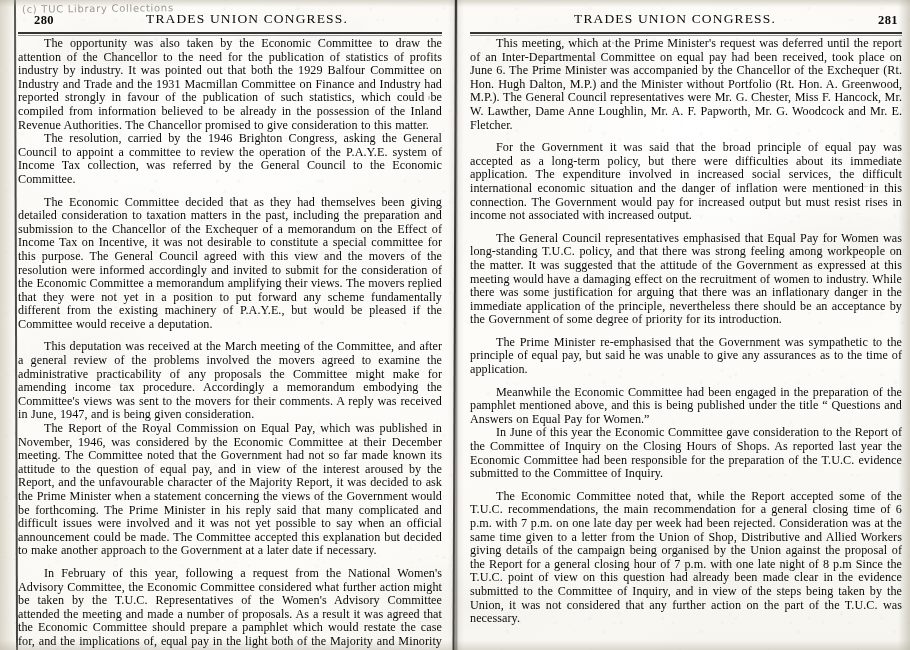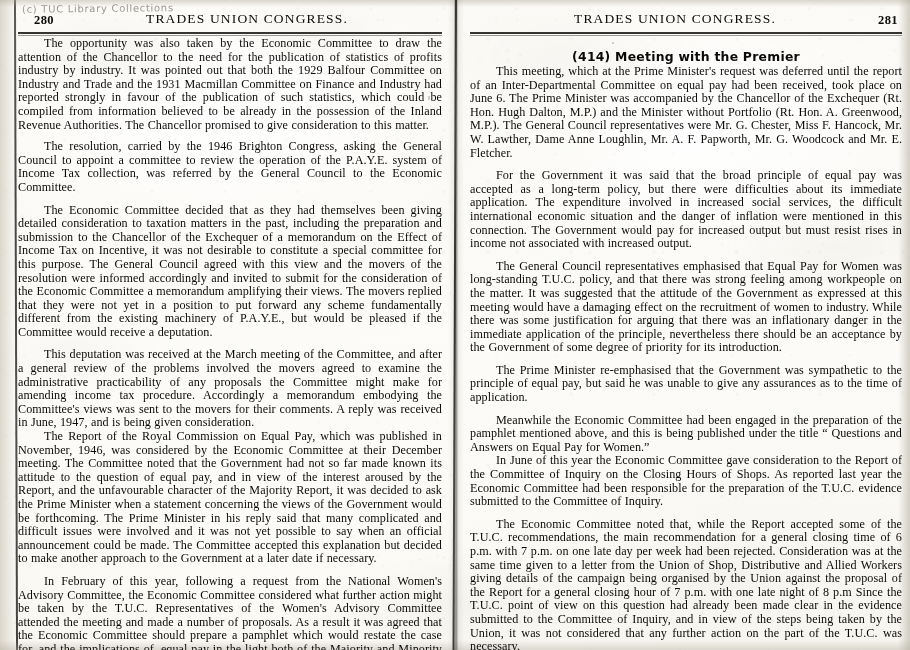--- a/index.html
+++ b/index.html
@@ -271,36 +271,35 @@
   <span class="speck" style="left:612px;top:42px;width:2px;height:2px;"></span>
 
   <div class="page page-left inkwrap">
     <div class="running-head">
       <span class="folio folio-left">280</span>
       <span class="rh-title">TRADES UNION CONGRESS.</span>
     </div>
     <div class="head-rule"></div>
     <div class="col-body" id="left-body">
         <p class="para">The opportunity was also taken by the Economic Committee to draw the attention of the Chancellor to the need for the publication of statistics of profits industry by industry. It was pointed out that both the 1929 Balfour Committee on Industry and Trade and the 1931 Macmillan Committee on Finance and Industry had reported strongly in favour of the publication of such statistics, which could be compiled from information believed to be already in the possession of the Inland Revenue Authorities. The Chancellor promised to give consideration to this matter.</p>
-        <p class="para" style="margin-top: 8px;">The resolution, carried by the 1946 Brighton Congress, asking the General Council to appoint a committee to review the operation of the P.A.Y.E. system of Income Tax collection, was referred by the General Council to the Economic Committee.</p>
+        <p class="para" style="margin-top: 0px;">The resolution, carried by the 1946 Brighton Congress, asking the General Council to appoint a committee to review the operation of the P.A.Y.E. system of Income Tax collection, was referred by the General Council to the Economic Committee.</p>
         <p class="para">The Economic Committee decided that as they had themselves been giving detailed consideration to taxation matters in the past, including the preparation and submission to the Chancellor of the Exchequer of a memorandum on the Effect of Income Tax on Incentive, it was not desirable to constitute a special committee for this purpose. The General Council agreed with this view and the movers of the resolution were informed accordingly and invited to submit for the consideration of the Economic Committee a memorandum amplifying their views. The movers replied that they were not yet in a position to put forward any scheme fundamentally different from the existing machinery of P.A.Y.E., but would be pleased if the Committee would receive a deputation.</p>
         <p class="para">This deputation was received at the March meeting of the Committee, and after a general review of the problems involved the movers agreed to examine the administrative practicability of any proposals the Committee might make for amending income tax procedure. Accordingly a memorandum embodying the Committee's views was sent to the movers for their comments. A reply was received in June, 1947, and is being given consideration.</p>
         <p class="para" style="margin-top: 0px;">The Report of the Royal Commission on Equal Pay, which was published in November, 1946, was considered by the Economic Committee at their December meeting. The Committee noted that the Government had not so far made known its attitude to the question of equal pay, and in view of the interest aroused by the Report, and the unfavourable character of the Majority Report, it was decided to ask the Prime Minister when a statement concerning the views of the Government would be forthcoming. The Prime Minister in his reply said that many complicated and difficult issues were involved and it was not yet possible to say when an official announcement could be made. The Committee accepted this explanation but decided to make another approach to the Government at a later date if necessary.</p>
         <p class="para">In February of this year, following a request from the National Women's Advisory Committee, the Economic Committee considered what further action might be taken by the T.U.C. Representatives of the Women's Advisory Committee attended the meeting and made a number of proposals. As a result it was agreed that the Economic Committee should prepare a pamphlet which would restate the case for, and the implications of, equal pay in the light both of the Majority and Minority Reports of the Royal Commission. It was also agreed that the two Committees should seek a meeting with the Prime Minister to discuss the whole problem.</p>
       </div>
   </div>
 
   <div class="page page-right inkwrap">
     <div class="running-head">
       <span class="rh-title">TRADES UNION CONGRESS.</span>
       <span class="folio folio-right">281</span>
     </div>
     <div class="head-rule"></div>
     <div class="col-body" id="right-body">
-        <h2 class="section-head mixed first-head">(414) Meeting with the Premier</h2>
         <p class="para" style="margin-top: 0px;">This meeting, which at the Prime Minister's request was deferred until the report of an Inter-Departmental Committee on equal pay had been received, took place on June 6. The Prime Minister was accompanied by the Chancellor of the Exchequer (Rt. Hon. Hugh Dalton, M.P.) and the Minister without Portfolio (Rt. Hon. A. Greenwood, M.P.). The General Council representatives were Mr. G. Chester, Miss F. Hancock, Mr. W. Lawther, Dame Anne Loughlin, Mr. A. F. Papworth, Mr. G. Woodcock and Mr. E. Fletcher.</p>
         <p class="para">For the Government it was said that the broad principle of equal pay was accepted as a long-term policy, but there were difficulties about its immediate application. The expenditure involved in increased social services, the difficult international economic situation and the danger of inflation were mentioned in this connection. The Government would pay for increased output but must resist rises in income not associated with increased output.</p>
         <p class="para">The General Council representatives emphasised that Equal Pay for Women was long-standing T.U.C. policy, and that there was strong feeling among workpeople on the matter. It was suggested that the attitude of the Government as expressed at this meeting would have a damaging effect on the recruitment of women to industry. While there was some justification for arguing that there was an inflationary danger in the immediate application of the principle, nevertheless there should be an acceptance by the Government of some degree of priority for its introduction.</p>
         <p class="para">The Prime Minister re-emphasised that the Government was sympathetic to the principle of equal pay, but said he was unable to give any assurances as to the time of application.</p>
         <p class="para">Meanwhile the Economic Committee had been engaged in the preparation of the pamphlet mentioned above, and this is being published under the title “ Questions and Answers on Equal Pay for Women.”</p>
         <p class="para" style="margin-top: 0px;">In June of this year the Economic Committee gave consideration to the Report of the Committee of Inquiry on the Closing Hours of Shops. As reported last year the Economic Committee had been responsible for the preparation of the T.U.C. evidence submitted to the Committee of Inquiry.</p>
         <p class="para">The Economic Committee noted that, while the Report accepted some of the T.U.C. recommendations, the main recommendation for a general closing time of 6 p.m. with 7 p.m. on one late day per week had been rejected. Consideration was at the same time given to a letter from the Union of Shop, Distributive and Allied Workers giving details of the campaign being organised by the Union against the proposal of the Report for a general closing hour of 7 p.m. with one late night of 8 p.m Since the T.U.C. point of view on this question had already been made clear in the evidence submitted to the Committee of Inquiry, and in view of the steps being taken by the Union, it was not considered that any further action on the part of the T.U.C. was necessary.</p>
       </div>
   </div>
 

